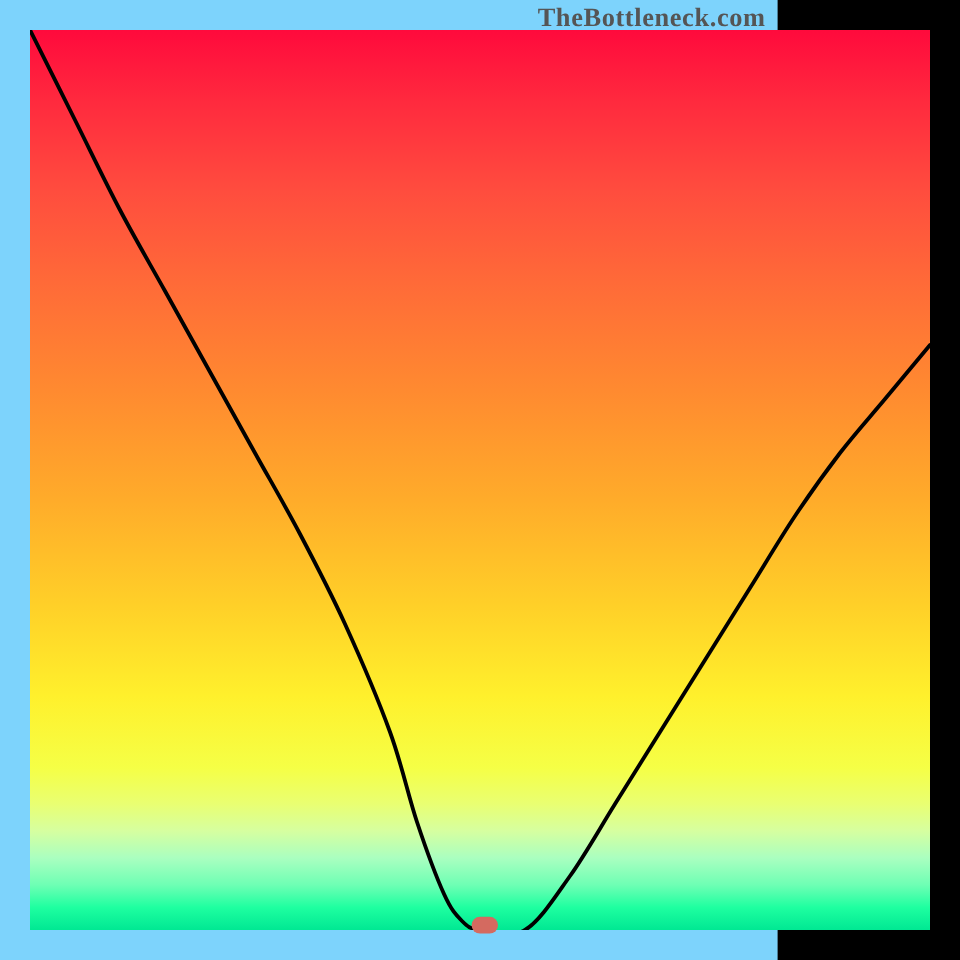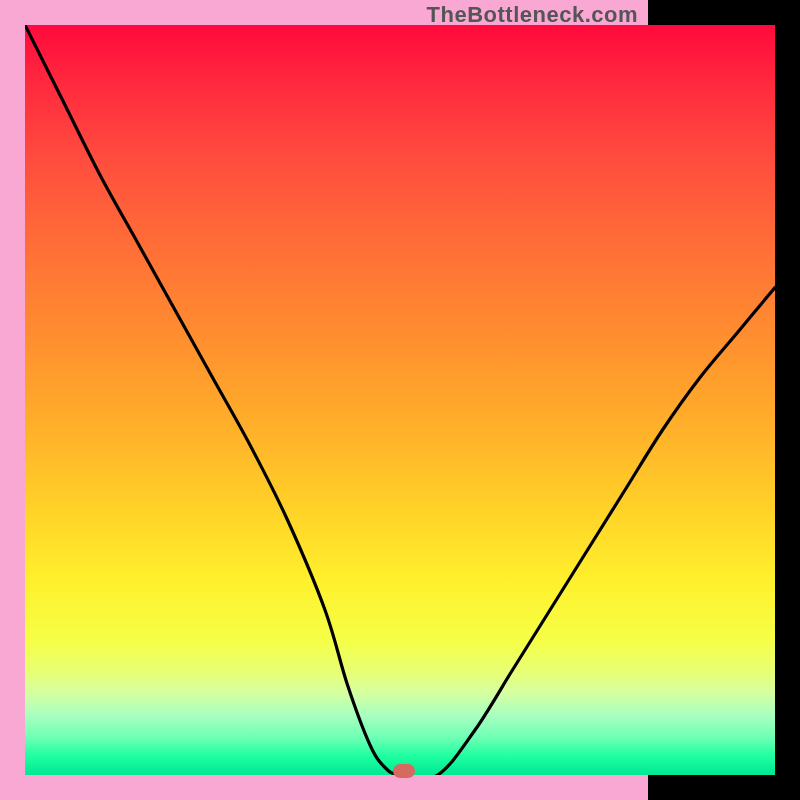--- a/index.html
+++ b/index.html
@@ -8,21 +8,22 @@
     width: 800px;
     height: 800px;
     background: #000;
     font-family: Arial, Helvetica, sans-serif;
     overflow: hidden;
   }
   .frame {
     position: relative;
     width: 648px;
     height: 800px;
-    background: #f9a8d4;
+    background: #7dd3fc;
+    font-family: Liberation Serif, serif;
   }
   .watermark {
     position: absolute;
     top: 2px;
     right: 10px;
     color: #555;
     font-size: 22px;
     font-weight: 600;
     letter-spacing: 0.5px;
     z-index: 20;

